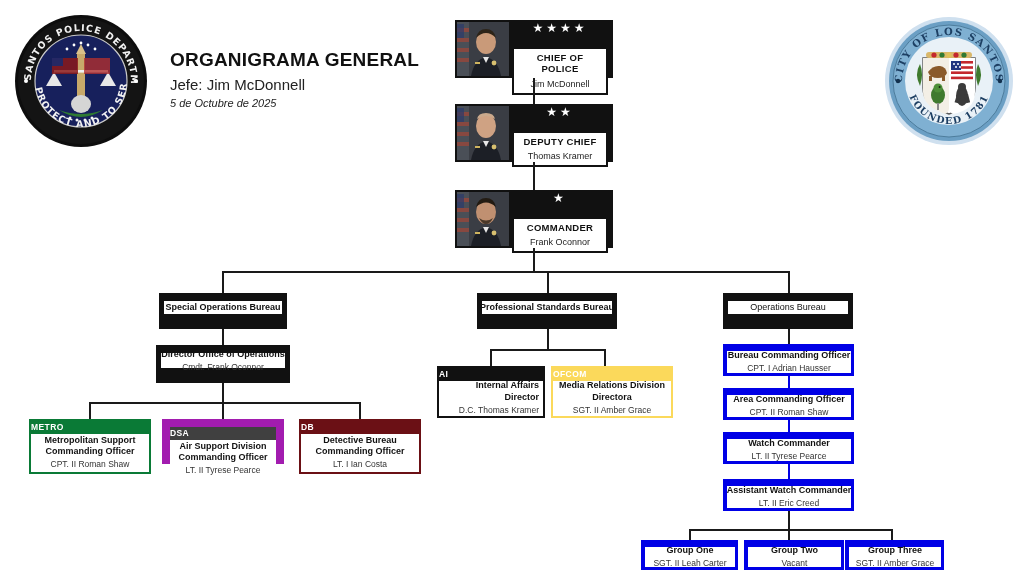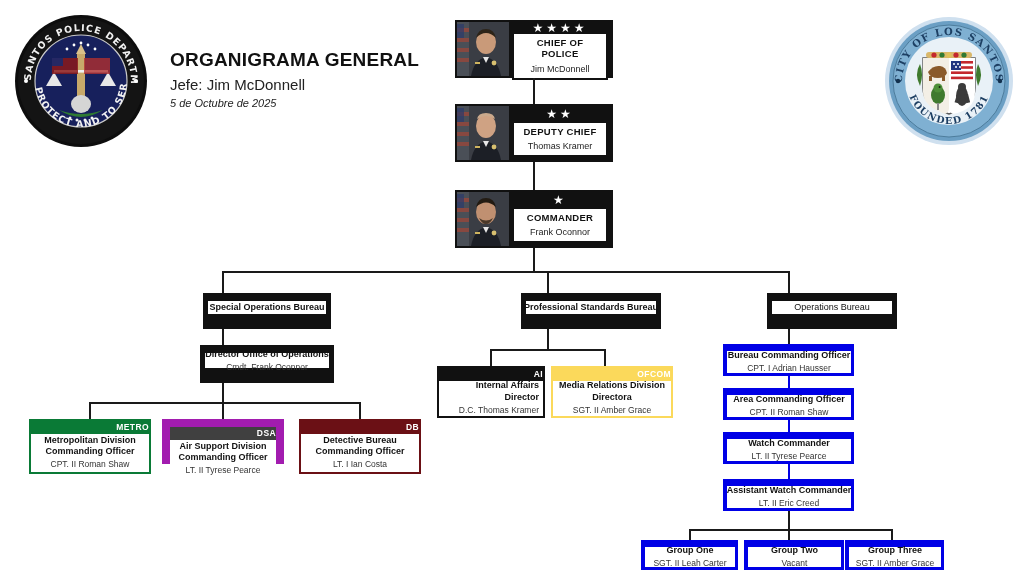--- a/index.html
+++ b/index.html
@@ -43,48 +43,47 @@
   }
   .cmd-photo{width:52px;flex:0 0 52px;background:#2a2d33;overflow:hidden;position:relative;}
   .cmd-right{flex:1 1 auto;display:flex;flex-direction:column;background:#111;}
   .cmd-stars{
     height:17px;background:#111;color:#fff;
     display:flex;align-items:center;justify-content:center;
     letter-spacing:3px;font-size:12px;line-height:1;
   }
   .cmd-body{
     flex:1 1 auto;background:#ffffff;border:2px solid #111;border-top:none;
-    margin:0 3px 3px 3px;
+    margin:15px 3px 3px 3px;
     display:flex;flex-direction:column;align-items:center;justify-content:center;
     padding:3px 4px;
   }
   .cmd-title{font-size:9.5px;font-weight:bold;letter-spacing:.3px;color:#111;text-align:center;line-height:1.2;}
   .cmd-name{font-size:9px;color:#222;text-align:center;margin-top:4px;line-height:1.2;}
 
   
   .box{
     position:absolute;box-sizing:border-box;
     background:#111;
     padding:6px 3px 13px 3px;
-    margin-left:44px;
   }
   .box-inner{
     background:#fff;border:2px solid #111;
     display:flex;flex-direction:column;align-items:center;justify-content:center;
     height:100%;padding:4px 5px;box-sizing:border-box;
   }
   .bx-title{font-size:9px;font-weight:bold;text-align:center;line-height:1.25;color:#111;}
   .bx-title.reg{font-weight:normal;}
   .bx-sub{font-size:8.5px;text-align:center;line-height:1.25;color:#333;margin-top:2px;}
 
   
   .tagbox{position:absolute;box-sizing:border-box;}
   .tagbox .tag{
     font-size:8.5px;font-weight:bold;color:#ffffff;
-    text-align:right;line-height:13px;height:13px;letter-spacing:.4px;
+    text-align:left;line-height:13px;height:13px;letter-spacing:.4px;
   }
   .tagbox .tagbody{
     background:#fff;
     display:flex;flex-direction:column;align-items:center;justify-content:center;
     padding:4px 4px 5px 4px;box-sizing:border-box;
   }
 
   
   .bluebox{position:absolute;box-sizing:border-box;background:#0000E6;padding:7px 3px 3px 4px;}
   .bluebox .bb-inner{
@@ -353,21 +352,21 @@
 
   <div class="ln v" style="left:222px;top:383px;height:20px;"></div>
   <div class="ln h" style="left:90px;top:402px;width:270px;"></div>
   <div class="ln v" style="left:89px;top:402px;height:18px;"></div>
   <div class="ln v" style="left:222px;top:402px;height:18px;"></div>
   <div class="ln v" style="left:359px;top:402px;height:18px;"></div>
 
   <div class="tagbox" style="left:29px;top:419px;width:122px;height:55px;border:2px solid #0A7A36;background:#0A7A36;">
     <div class="tag">METRO</div>
     <div class="tagbody" style="height:38px;">
-      <div class="bx-title">Metropolitan Division</div>
+      <div class="bx-title">Metropolitan Support</div>
       <div class="bx-title">Commanding Officer</div>
       <div class="bx-sub">CPT. II Roman Shaw</div>
     </div>
   </div>
 
   <div class="tagbox" style="left:162px;top:419px;width:122px;height:45px;border:8px solid #a21caf;background:#404040;">
     <div class="tag">DSA</div>
     <div class="tagbody" style="height:38px;">
       <div class="bx-title">Air Support Division</div>
       <div class="bx-title">Commanding Officer</div>

